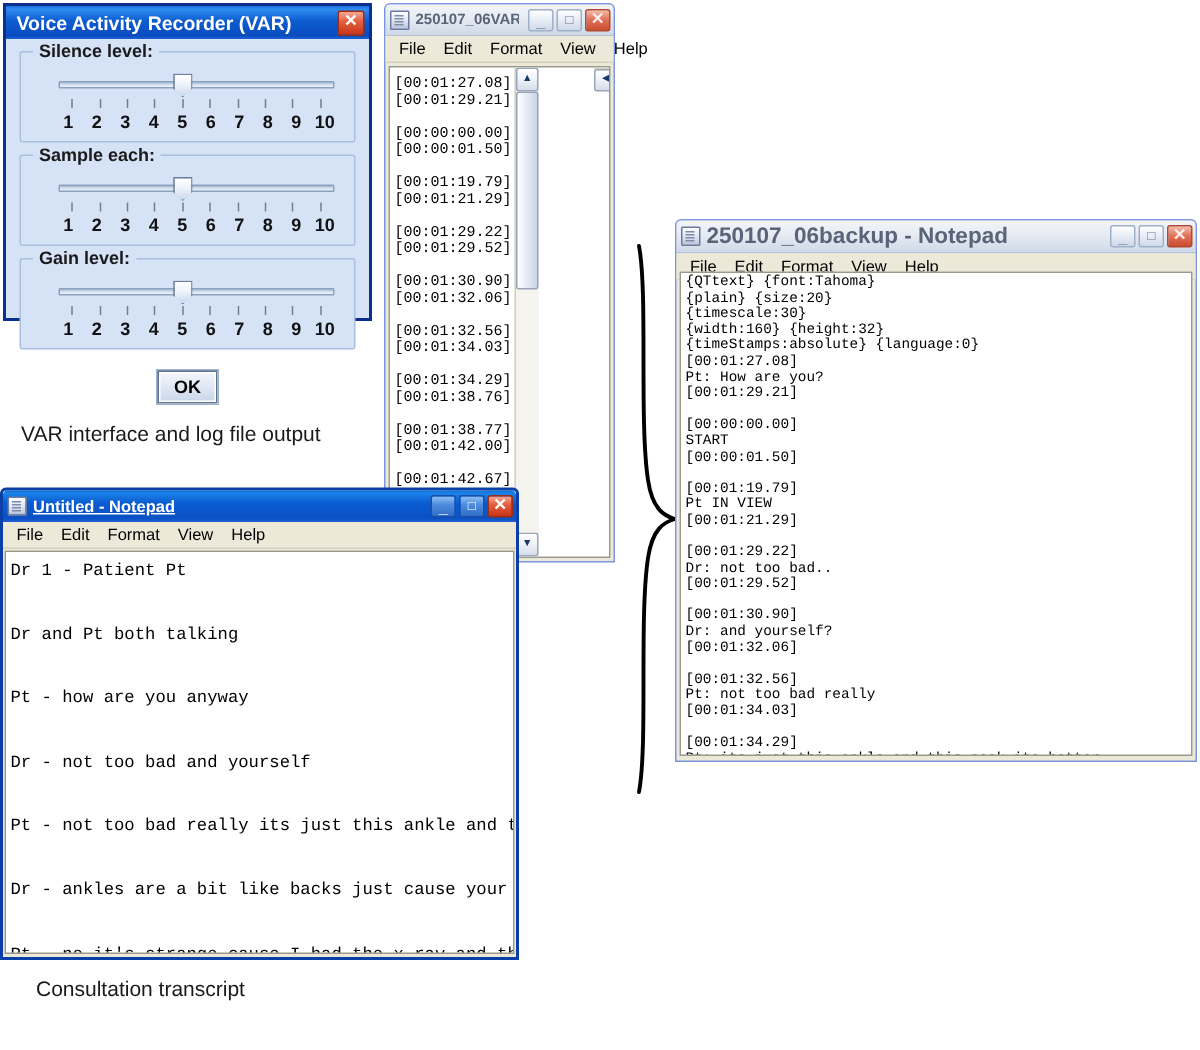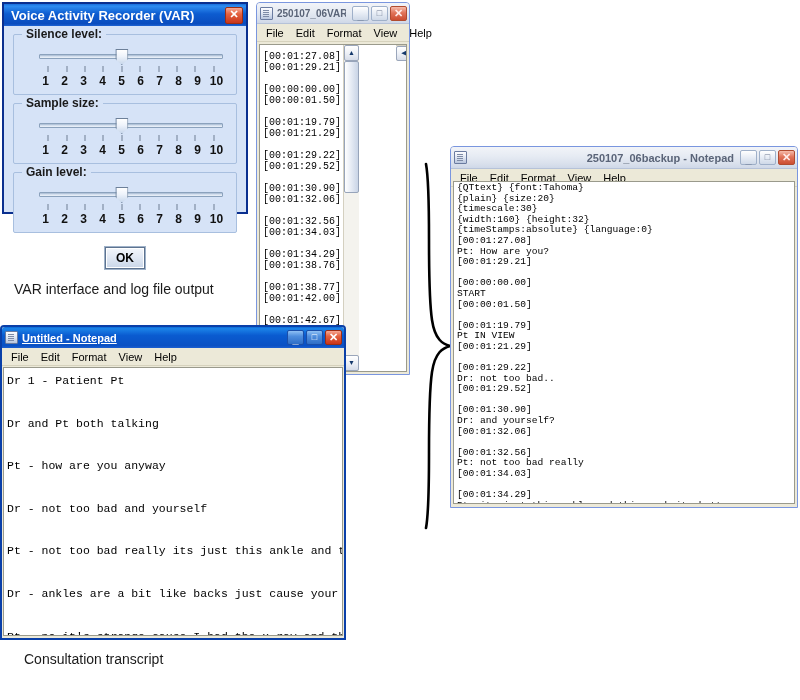--- a/index.html
+++ b/index.html
@@ -255,21 +255,21 @@
           <span>5</span>
           <span>6</span>
           <span>7</span>
           <span>8</span>
           <span>9</span>
           <span>10</span>
         </div>
       </div>
 
       <div class="group">
-        <div class="group-label">Sample size:</div>
+        <div class="group-label">Sample each:</div>
         <div class="slider-wrap">
           <div class="slider-track"></div>
           <div class="slider-knob" style="left:45%;">
               <div class="k"></div>
             </div>
         </div>
         <div class="ticks">
           <span class="tick" style="left:5%"></span>
             <span class="tick" style="left:15%"></span>
           <span class="tick" style="left:25%"></span>
@@ -417,21 +417,21 @@
   <div class="brace" style="left:406px; top:160px; width:56px; height:372px;">
     <svg width="56" height="372" viewBox="0 0 56 372">
       <path d="M 20 4 C 26 36, 20 120, 26 160 C 29 180, 37 184, 44 186 C 37 188, 29 192, 26 212
                C 20 252, 26 336, 20 368" fill="none" stroke="#000000" stroke-width="2.6" stroke-linecap="round"></path>
     </svg>
   </div>
 
   <div class="win inactive" style="left:450px; top:146px; width:348px; height:362px;">
     <div class="titlebar inactive" style="height:22px;">
       <span class="tb-icon"></span>
-      <span class="tb-title" style="font-size:11px;text-align:right;">250107_06backup - Notepad</span>
+      <span class="tb-title" style="font-size:15px;">250107_06backup - Notepad</span>
       <span class="tb-btns">
         <span class="tb-btn min">
             <span class="glyph">_</span>
           </span>
         <span class="tb-btn max">
             <span class="glyph">□</span>
           </span>
         <span class="tb-btn close">
             <span class="glyph">✕</span>
           </span>

